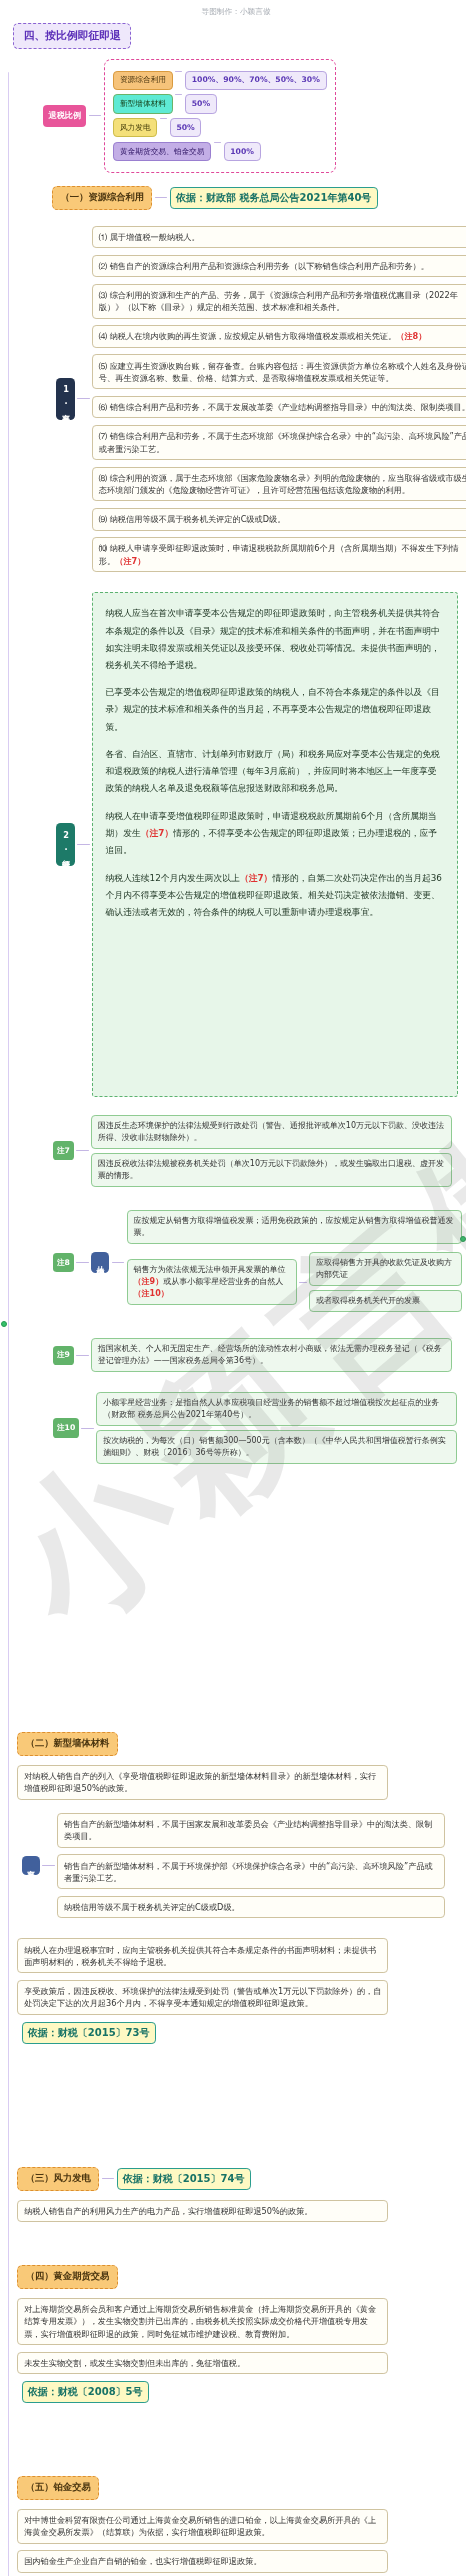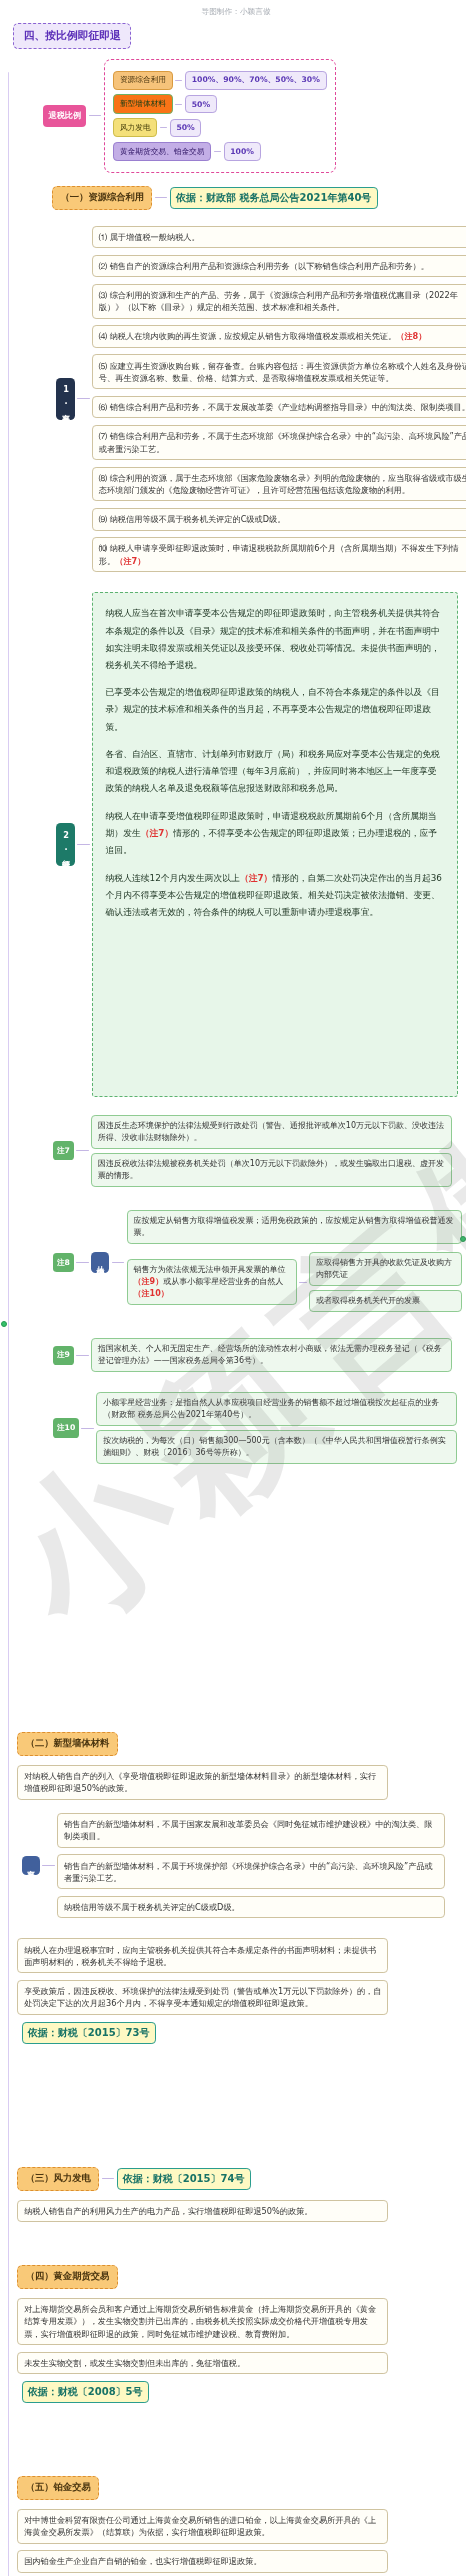--- a/index.html
+++ b/index.html
@@ -27,24 +27,24 @@
   }
   .conn { flex-shrink: 0; width: 12.4px; height: 1px; background: #c4b6e4; border-radius: 1px; margin: 0 2.6px; }
   .conn.short { width: 7.2px; }
 
   .ratio-group { display: flex; align-items: center; margin: 2.1px 0 13.4px 33px; }
   .ratio-label {
     flex-shrink: 0; background: #e8559a; color: #fff; font-weight: bold;
     border-radius: 4.1px; padding: 5.2px 5.2px; font-size: 8.2px;
   }
   .ratio-box { border: 1px dashed #e0489a; border-radius: 7.2px; padding: 6.2px 8.2px; }
-  .ratio-row { display: flex; align-items: center; margin: 4.6px 0; }
+  .ratio-row { display: flex; margin: 4.6px 0; }
   .chip { border-radius: 4.1px; padding: 3.6px 5.7px; font-size: 7.7px; border: 0.8px solid #c9a86a; white-space: nowrap; }
   .chip-orange { background: #f6c37a; border-color: #d99a3e; color: #4a350f; }
-  .chip-green  { background: #f97316; border-color: #6bb267; color: #143d16; }
+  .chip-green  { background: #5eead4; border-color: #6bb267; color: #143d16; }
   .chip-yellow { background: #f4e07a; border-color: #cdbc4a; color: #4a420c; }
   .chip-purple { background: #c3aee6; border-color: #9a7fd0; color: #2f1565; }
   .chip-value  { background: #efe9fa; border-color: #b7a4e0; color: #5b38b5; font-weight: bold; }
 
   .sec { position: relative; margin-left: 7.2px; }
   .sec-head-row { display: flex; align-items: center; margin-bottom: 9.3px; }
   .sec-head {
     display: inline-block; background: #f9c978; border: 1px dashed #dd8f2e;
     border-radius: 5.2px; padding: 4.1px 7.2px; font-weight: bold; font-size: 9.3px; color: #4a350f;
     white-space: nowrap;
@@ -240,21 +240,21 @@
   
   <div class="sec" id="sec2">
     <div class="sec-head-row">
       <span class="sec-head">（二）新型墙体材料</span>
     </div>
     <div class="item wide">对纳税人销售自产的列入《享受增值税即征即退政策的新型墙体材料目录》的新型墙体材料，实行增值税即征即退50%的政策。</div>
     <div class="branch">
       <div class="vlabel blue">享受条件</div>
       <div class="conn"></div>
       <div class="col">
-        <div class="item">销售自产的新型墙体材料，不属于国家发展和改革委员会《同时免征城市维护建设税》中的淘汰类、限制类项目。</div>
+        <div class="item">销售自产的新型墙体材料，不属于国家发展和改革委员会《产业结构调整指导目录》中的淘汰类、限制类项目。</div>
         <div class="item">销售自产的新型墙体材料，不属于环境保护部《环境保护综合名录》中的“高污染、高环境风险”产品或者重污染工艺。</div>
         <div class="item">纳税信用等级不属于税务机关评定的C级或D级。</div>
       </div>
     </div>
     <div class="item wide">纳税人在办理退税事宜时，应向主管税务机关提供其符合本条规定条件的书面声明材料；未提供书面声明材料的，税务机关不得给予退税。</div>
     <div class="item wide">享受政策后，因违反税收、环境保护的法律法规受到处罚（警告或单次1万元以下罚款除外）的，自处罚决定下达的次月起36个月内，不得享受本通知规定的增值税即征即退政策。</div>
     <div style="margin:7.2px 0 0 4.1px;">
       <span class="basis">依据：财税〔2015〕73号</span>
     </div>
   </div>

